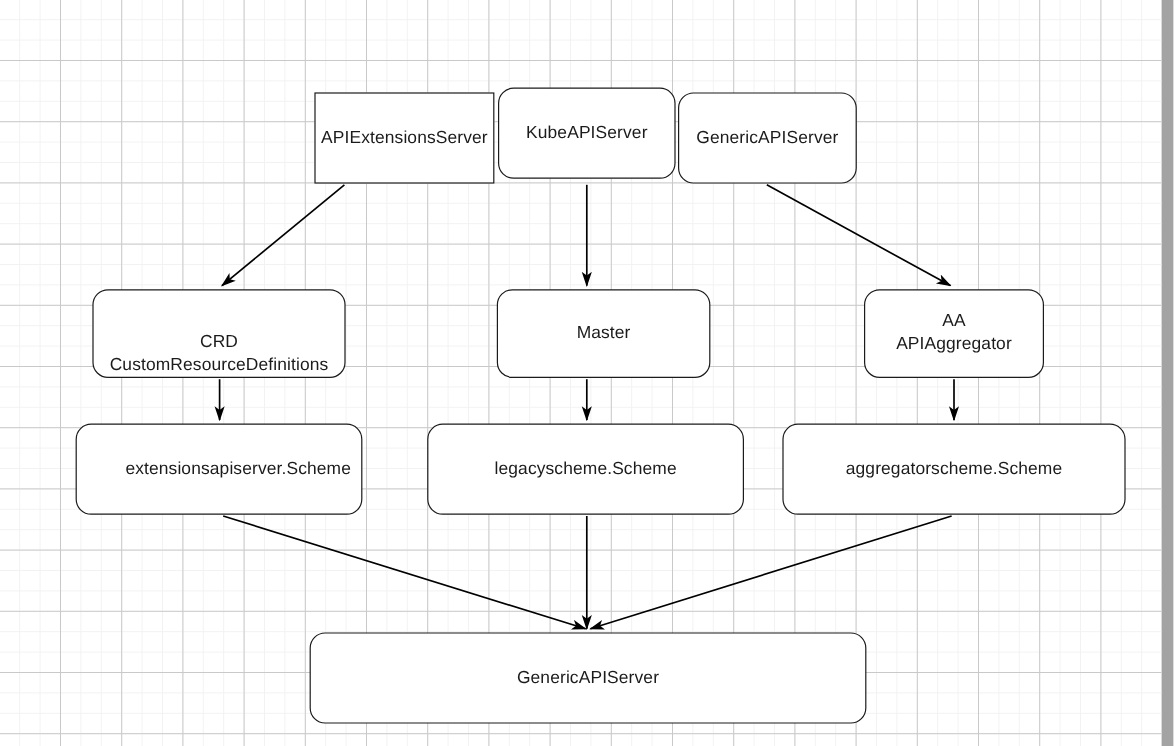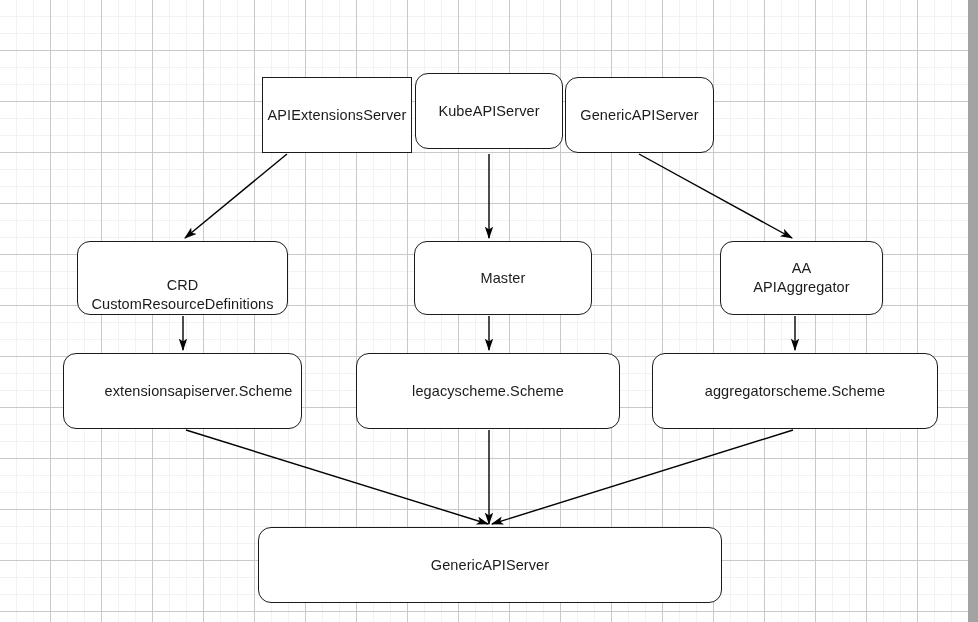--- a/index.html
+++ b/index.html
@@ -110,21 +110,21 @@
 
   <div class="node" style="left: 77px; top: 241px; width: 211px; height: 74px; align-items: flex-end;">
     <span class="node-label">CRD
 CustomResourceDefinitions</span>
   </div>
 
   <div class="node" style="left: 414px; top: 241px; width: 178px; height: 74px;">
     <span class="node-label">Master</span>
   </div>
 
-  <div class="node" style="left: 720px; top: 241px; width: 163px; height: 74px;">
+  <div class="node" style="left: 720px; top: 241px; width: 150px; height: 74px;">
     <span class="node-label">AA
 APIAggregator</span>
   </div>
 
   <div class="node" style="left: 63px; top: 353px; width: 239px; height: 76px; padding-left: 32px;">
     <span class="node-label">extensionsapiserver.Scheme</span>
   </div>
 
   <div class="node" style="left: 356px; top: 353px; width: 264px; height: 76px;">
     <span class="node-label">legacyscheme.Scheme</span>

